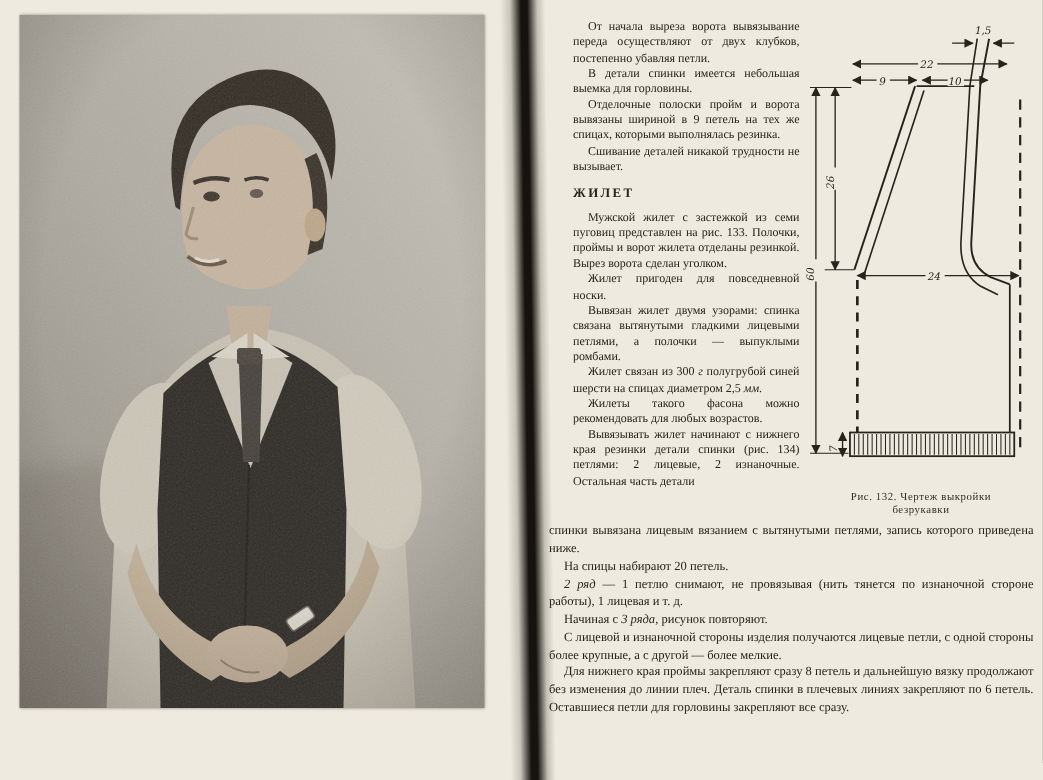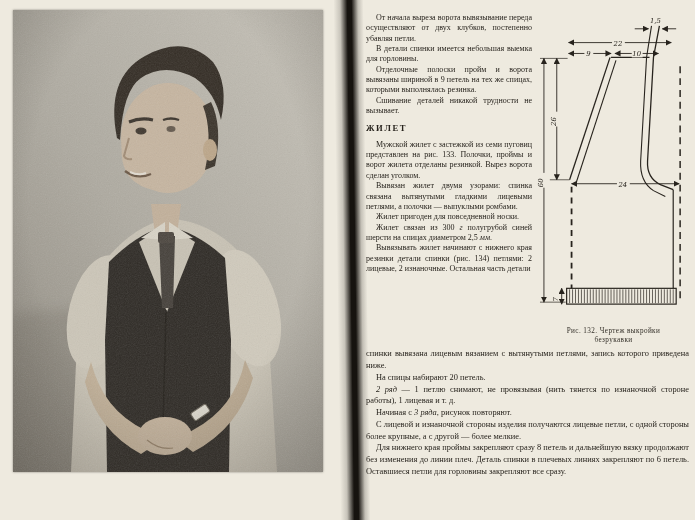--- a/index.html
+++ b/index.html
@@ -13,21 +13,21 @@
   .photo-caption{position:absolute;left:13px;top:480px;width:310px;text-align:center;
                  font-size:7.5px;letter-spacing:.9px;color:#39352d;}
   
   .gutter{position:absolute;left:337px;top:-4px;width:30px;height:530px;
           background:linear-gradient(90deg,rgba(25,22,18,0) 0%,rgba(25,22,18,.18) 22%,
              #16130f 46%,#16130f 60%,rgba(25,22,18,.2) 82%,rgba(25,22,18,0) 100%);
           transform:skewX(.8deg);}
   
   .page-right{position:absolute;left:366px;top:0;width:326px;height:520px;}
   .row-top{display:flex;padding-top:13px;}
-  .text-col{width:166px;font-size:8px;line-height:10.35px;text-align:justify;}
+  .text-col{width:166px;font-size:8px;line-height:10.35px;text-align:justify;margin-left:16px;}
   .para{margin:0;text-indent:10px;}
   .para.noindent{text-indent:0;}
   .heading{font-size:8.6px;letter-spacing:1.6px;margin:7px 0 6px;font-weight:bold;}
   .fig-col{flex:1;padding-left:3px;}
   .diagram{display:block;margin:0 auto;}
   .fig-caption{text-align:center;font-size:7.2px;line-height:9.2px;margin-top:14px;
                letter-spacing:.4px;color:#332f28;}
   .full-col{margin-top:3px;font-size:8.4px;line-height:11.75px;text-align:justify;padding-right:3px;}
   .footer{position:absolute;left:7px;right:5px;bottom:9px;display:flex;align-items:baseline;}
   .sig{font-size:7.6px;}
@@ -116,23 +116,24 @@
       <div class="text-col">
         <div>
             <p class="para"><span>От начала выреза ворота вывязывание переда осуществляют от двух клубков, постепенно убавляя петли.</span></p>
             <p class="para"><span>В детали спинки имеется небольшая выемка для горловины.</span></p>
             <p class="para"><span>Отделочные полоски пройм и ворота вывязаны шириной в 9 петель на тех же спицах, которыми выполнялась резинка.</span></p>
             <p class="para"><span>Сшивание деталей никакой трудности не вызывает.</span></p>
           </div>
         <h3 class="heading">ЖИЛЕТ</h3>
         <div>
             <p class="para"><span>Мужской жилет с застежкой из семи пуговиц представлен на рис. 133. Полочки, проймы и ворот жилета отделаны резинкой. Вырез ворота сделан уголком.</span></p>
+            <p class="para"><span>Жилет пригоден для повседневной носки.</span></p>
             <p class="para"><span>Вывязан жилет двумя узорами: спинка связана вытянутыми гладкими лицевыми петлями, а полочки — выпуклыми ромбами.</span></p>
-            <p class="para"><span>Жилет пригоден для повседневной носки.</span></p>
             <p class="para"><span>Жилет связан из 300 </span><span class="it">г</span><span> полугрубой синей шерсти на спицах диаметром 2,5 </span><span class="it">мм</span><span>.</span></p>
+            <p class="para"><span>Жилеты такого фасона можно рекомендовать для любых возрастов.</span></p>
             <p class="para"><span>Вывязывать жилет начинают с нижнего края резинки детали спинки (рис. 134) петлями: 2 лицевые, 2 изнаночные. Остальная часть детали</span></p>
           </div>
       </div>
 
       <div class="fig-col">
         <svg class="diagram" width="156" height="300" viewBox="0 0 158 304">
           <defs>
             <marker id="ar" viewBox="0 0 10 10" refX="9" refY="5" markerWidth="7" markerHeight="7" orient="auto-start-reverse">
               <path d="M0,0 L10,5 L0,10 z" fill="#27231d"></path>
             </marker>

